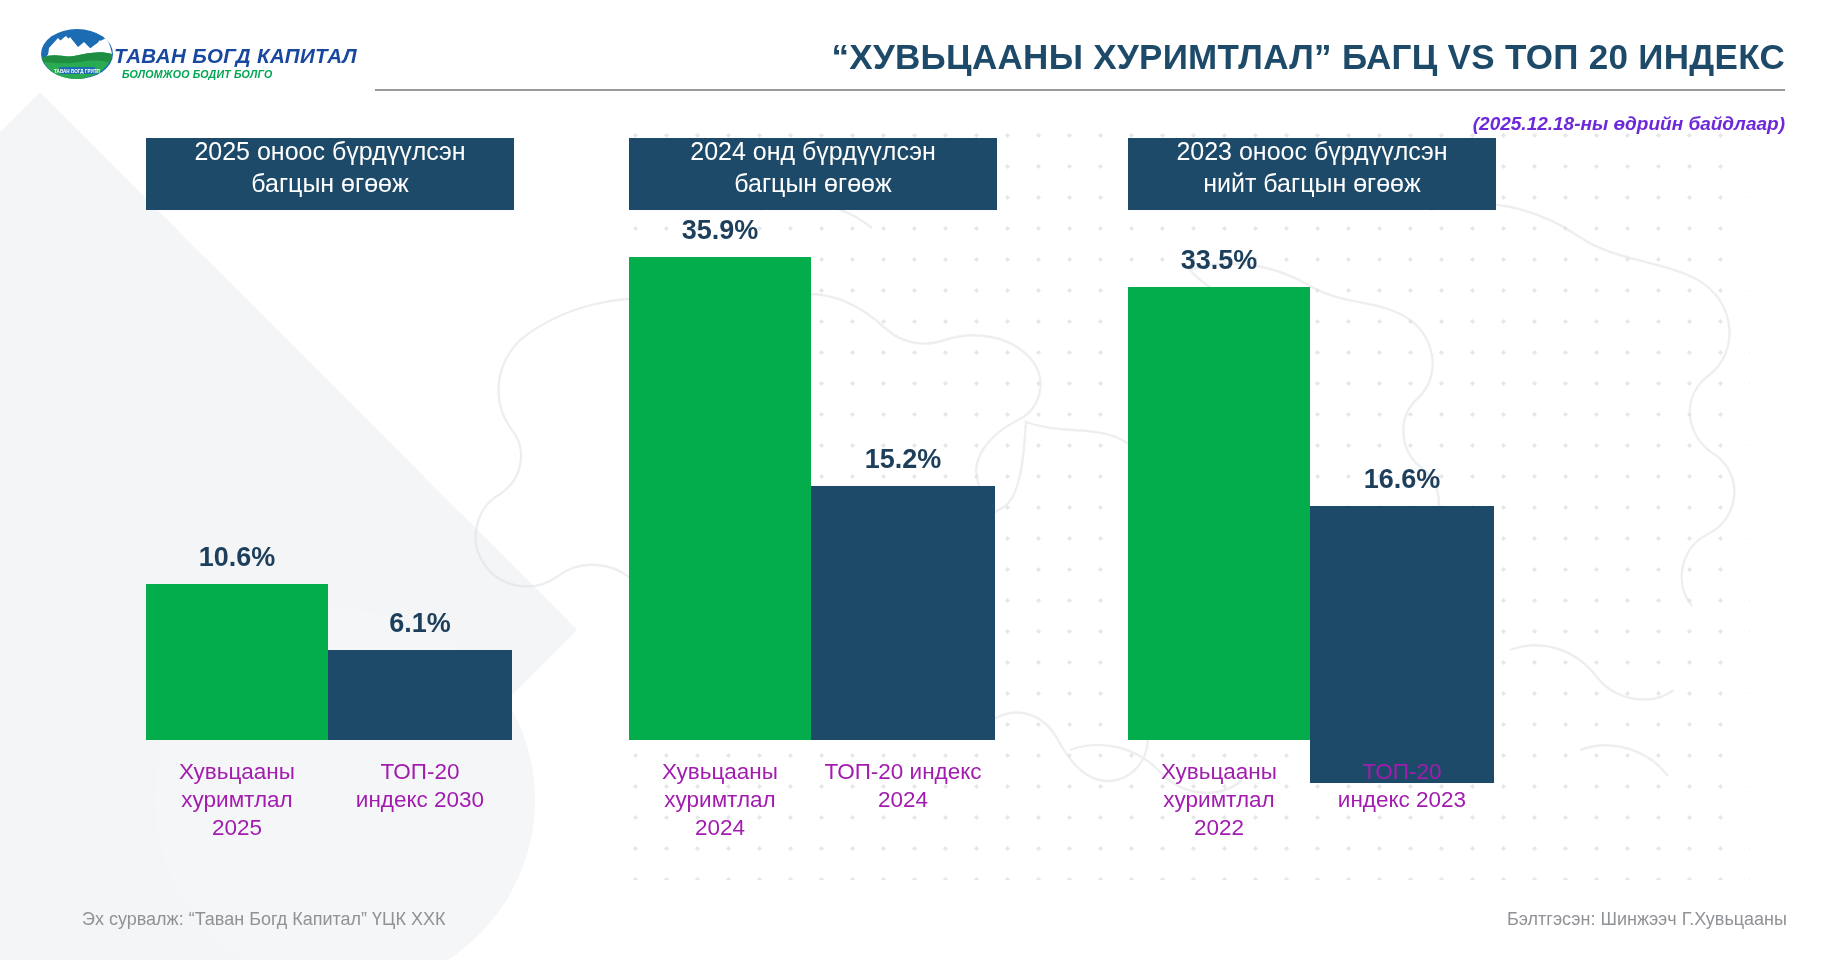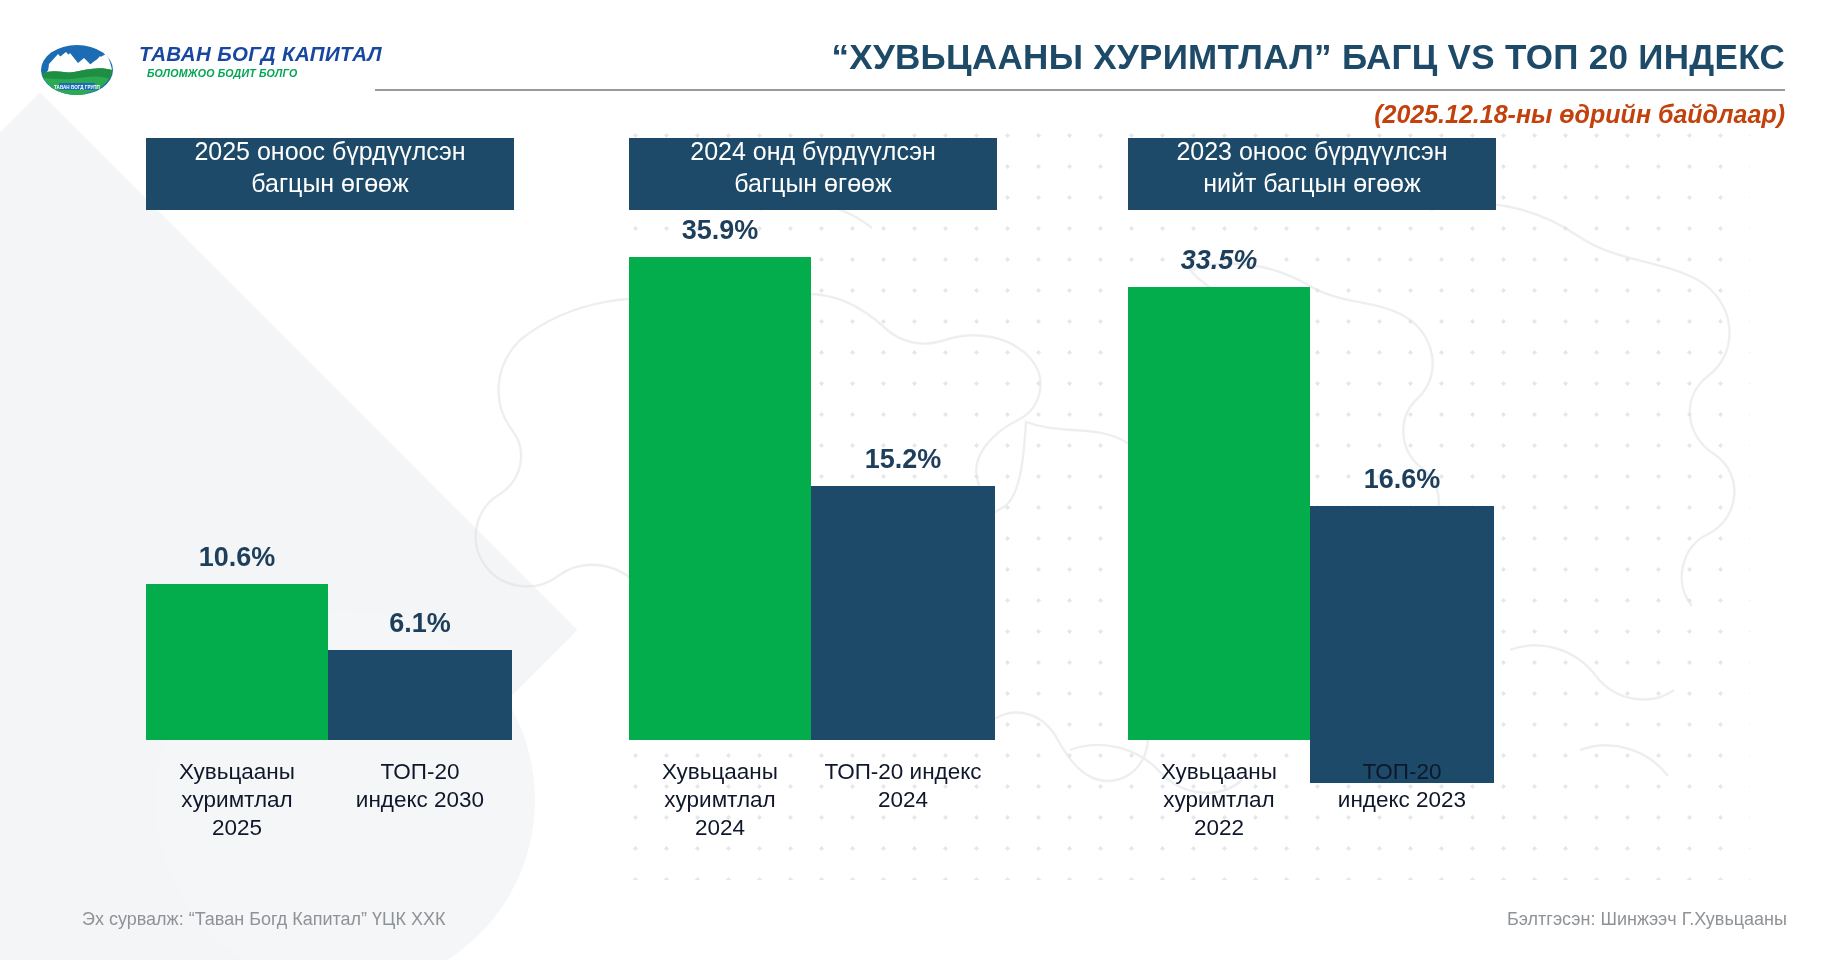--- a/index.html
+++ b/index.html
@@ -56,26 +56,26 @@
     height: 760px;
     background-image: radial-gradient(#e2e4e6 2.1px, transparent 2.2px);
     background-size: 31px 31px;
     opacity: 0.85;
   }
 
   
   .logo-wrap {
     position: absolute;
     left: 40px;
-    top: 44px;
+    top: 18px;
     width: 260px;
     height: 62px;
     display: flex;
-    align-items: flex-start;
-    gap: 25px;
+    align-items: flex-end;
+    gap: 0;
   }
   .logo-mark {
     width: 74px;
     height: 52px;
     flex: 0 0 auto;
   }
   .logo-text {
     display: flex;
     flex-direction: column;
     justify-content: center;
@@ -115,25 +115,25 @@
     line-height: 1.1;
     white-space: nowrap;
   }
   .title-rule {
     margin-top: 12px;
     height: 2px;
     background: #9a9a9a;
     width: 100%;
   }
   .subtitle {
-    margin-top: 9px;
-    font-size: 25px;
+    margin-top: 22px;
+    font-size: 19px;
     font-style: italic;
     font-weight: bold;
-    color: #c2410c;
+    color: #6d28d9;
     white-space: nowrap;
   }
 
   
   .group {
     position: absolute;
     top: 138px;
     height: 760px;
   }
   .group-header {
@@ -184,21 +184,21 @@
     right: 0;
     top: 620px;
     height: 110px;
   }
   .cat-label {
     position: absolute;
     top: 0;
     text-align: center;
     font-size: 22.5px;
     line-height: 1.25;
-    color: #0f172a;
+    color: #a21caf;
   }
 
   
   .footer-left, .footer-right {
     position: absolute;
     bottom: 30px;
     font-size: 18px;
     color: #8f9296;
     white-space: nowrap;
   }
@@ -310,21 +310,21 @@
 
 <div class="group" id="group-2" style="left:1128px; width:368px;">
   <div class="group-header">
     <div>
       <span>2023 оноос бүрдүүлсэн</span>
       <span>нийт багцын өгөөж</span>
     </div>
   </div>
   <div class="plot">
     <div class="bar-wrap" style="left:0px; width:182px; height:453px;">
-      <div class="bar-value" style="top:-42px;font-style:italic;">33.5%</div>
+      <div class="bar-value" style="top:-42px;">33.5%</div>
       <div class="bar green" style="height:453px;"></div>
     </div>
     <div class="bar-wrap" style="left:182px; width:184px; height:234px;">
       <div class="bar-value" style="top:-42px;">16.6%</div>
       <div class="bar navy" style="height:277px;"></div>
     </div>
   </div>
   <div class="cat-labels">
     <div class="cat-label" style="left:0px; width:182px;">
       <span>Хувьцааны</span><br>

